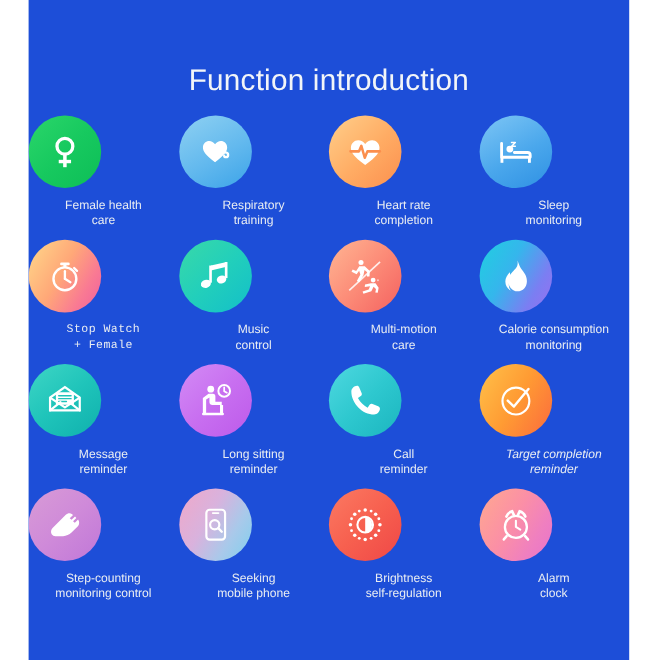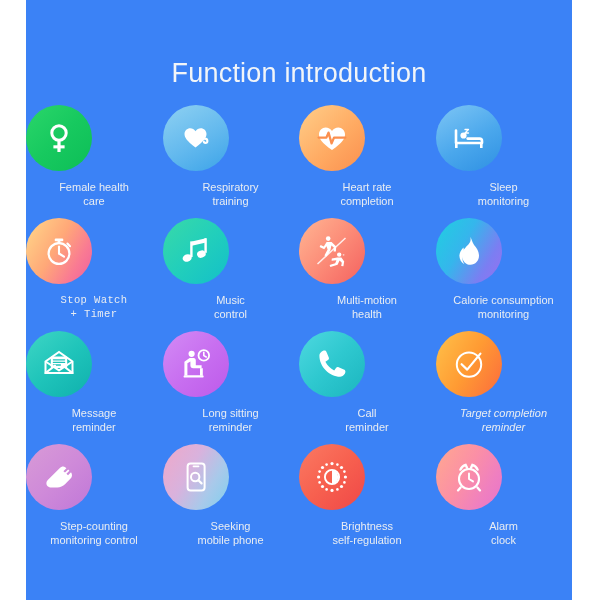--- a/index.html
+++ b/index.html
@@ -81,21 +81,21 @@
   .label.mono {
     font-family: "Liberation Mono", monospace;
     font-size: 10.5px;
     letter-spacing: 0.4px;
   }
 </style>
 </head>
 <body style="background: rgb(255, 255, 255);">
 
 <div class="page" style="background: rgb(255, 255, 255);">
-  <div class="panel" style="background: #3b82f6;">
+  <div class="panel" style="background: #1d4ed8;">
 
     <div class="title" style="color: rgb(242, 245, 248);">Function introduction</div>
 
     <div class="grid">
 
       <div class="cell">
         <div class="bubble" style="background: linear-gradient(135deg, rgb(43, 214, 106) 0%, rgb(23, 201, 95) 50%, rgb(13, 190, 87) 100%);">
           <svg width="34" height="34" viewBox="0 0 34 34">
             <circle cx="17" cy="12" r="7.2" fill="none" stroke="#ffffff" stroke-width="3"></circle>
             <rect x="15.4" y="19.5" width="3.2" height="11.5" fill="#ffffff"></rect>
@@ -148,21 +148,21 @@
           <svg width="34" height="34" viewBox="0 0 34 34">
             <circle cx="17" cy="19.5" r="10.4" fill="none" stroke="#ffffff" stroke-width="2.2"></circle>
             <path d="M17 19.5 V12.6" fill="none" stroke="#ffffff" stroke-width="2.1" stroke-linecap="round"></path>
             <path d="M17 19.5 L22 22.6" fill="none" stroke="#ffffff" stroke-width="2.1" stroke-linecap="round"></path>
             <rect x="12.6" y="4.6" width="8.8" height="2.6" rx="1.3" fill="#ffffff"></rect>
             <rect x="15.6" y="6.6" width="2.8" height="2.8" fill="#ffffff"></rect>
             <path d="M25.4 9.6 L28 12.2" fill="none" stroke="#ffffff" stroke-width="2.1" stroke-linecap="round"></path>
           </svg>
         </div>
         <div class="label mono" style="color: rgb(233, 237, 242);">Stop Watch
-+ Timer</div>
++ Female</div>
       </div>
 
       <div class="cell">
         <div class="bubble" style="background: linear-gradient(135deg, rgb(57, 217, 168) 0%, rgb(34, 207, 187) 50%, rgb(19, 191, 201) 100%);">
           <svg width="34" height="34" viewBox="0 0 34 34">
             <path d="M12.8 7.4 L27 4.2 V8.6 L12.8 11.8 Z" fill="#ffffff"></path>
             <rect x="11.2" y="7.4" width="2.4" height="15.6" fill="#ffffff"></rect>
             <rect x="25.4" y="4.2" width="2.4" height="14.6" fill="#ffffff"></rect>
             <ellipse cx="8.2" cy="24" rx="4.6" ry="3.7" fill="#ffffff" transform="rotate(-16 8.2 24)"></ellipse>
             <ellipse cx="22.4" cy="20.1" rx="4.4" ry="3.6" fill="#ffffff" transform="rotate(-16 22.4 20.1)"></ellipse>
@@ -181,21 +181,21 @@
               <path d="M12.6 9 L9.8 13.4 L6.6 12 L5.6 14 L10.2 16.3 L12.5 13.2 L13.6 16.6 L10.4 22.4 L12.6 23.6 L16.4 17.2 L17.4 12.5 L19.8 14.6 L19.6 18.4 L21.9 18.4 L22.2 13.4 L17.6 9.1 Z"></path>
             </g>
             <g fill="#ffffff">
               <circle cx="25.2" cy="21.6" r="2.2"></circle>
               <path d="M23.2 24.6 L17.8 25.6 L17.6 27.8 L22.4 27.2 L21.2 30.2 L15.6 32 L16.4 34 L23.6 31.8 L25.6 27.6 L27.8 29.8 L27.2 33 L29.4 33.2 L30.2 28.6 L27.4 24.6 Z"></path>
             </g>
             <circle cx="29.6" cy="21.8" r="0.9" fill="#ffffff" opacity="0.6"></circle>
           </svg>
         </div>
         <div class="label" style="color: rgb(233, 237, 242);">Multi-motion
-health</div>
+care</div>
       </div>
 
       <div class="cell">
         <div class="bubble" style="background: linear-gradient(120deg, rgb(31, 208, 224) 0%, rgb(53, 182, 236) 40%, rgb(123, 126, 242) 75%, rgb(154, 111, 240) 100%);">
           <svg width="34" height="34" viewBox="0 0 34 34">
             <path d="M18.4 2.8 C19.6 8.6 16.2 10.6 13.8 13.2 C11.2 16 10 18.4 10 21.4 C10 26.6 13.8 30.8 18.4 30.8 C23.4 30.8 27 26.8 27 21.6 C27 16.6 24 13.4 21.8 10.4 C20.4 8.4 19.6 5.6 18.4 2.8 Z" fill="#ffffff"></path>
             <path d="M11.4 13.4 C9 16.2 7.4 18.6 7.4 21.8 C7.4 25.4 9.4 28.6 12.4 30.2 C10.6 27.8 10.2 25.6 10.8 22.8 C11.4 19.8 12.6 17.4 11.4 13.4 Z" fill="#ffffff"></path>
           </svg>
         </div>
         <div class="label" style="color: rgb(233, 237, 242);">Calorie consumption

